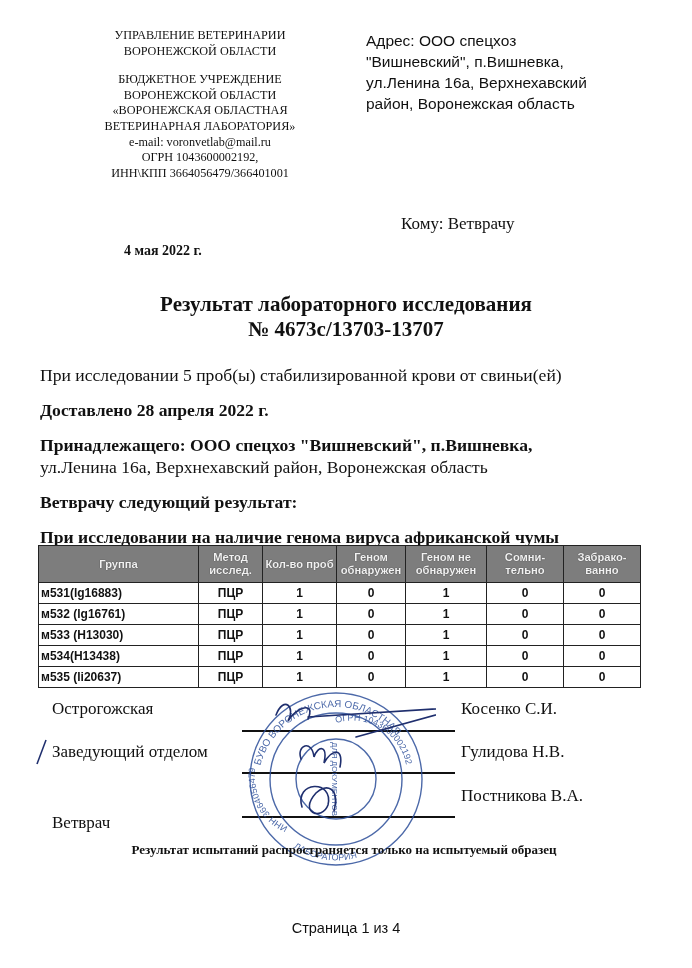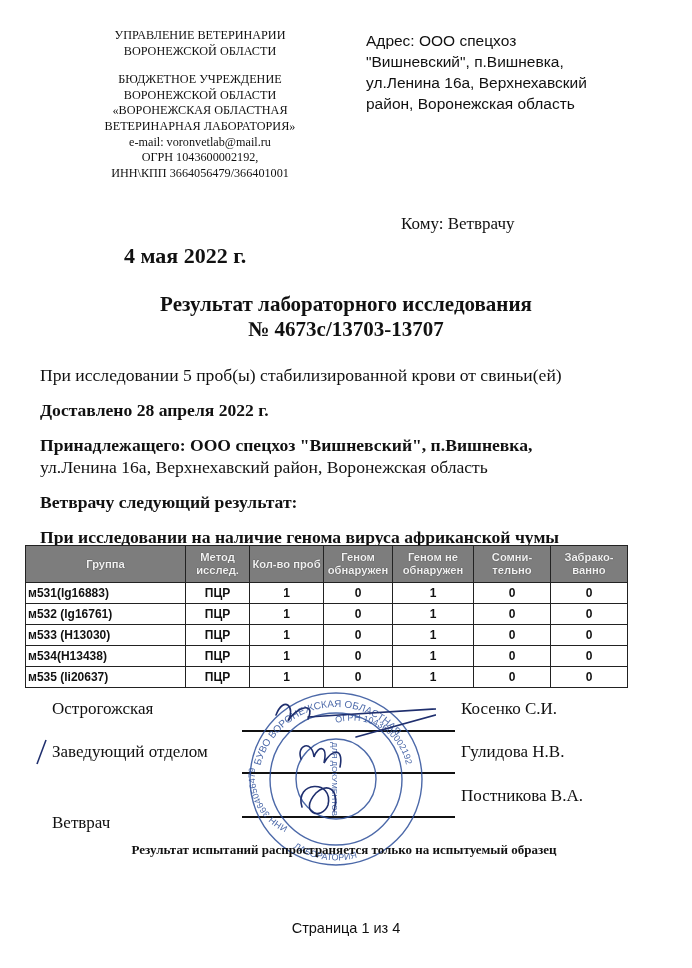--- a/index.html
+++ b/index.html
@@ -5,29 +5,29 @@
   html, body { margin: 0; padding: 0; background: #ffffff; }
   body { width: 692px; height: 968px; position: relative; overflow: hidden; color: #111; }
   .serif { font-family: "Liberation Serif", "DejaVu Serif", serif; }
   .sans { font-family: "Liberation Sans", "DejaVu Sans", sans-serif; }
 
   .org-block { position: absolute; left: 62px; top: 28px; width: 276px; text-align: center; font-size: 12.2px; line-height: 15.6px; }
   .org-block .gap { height: 13px; }
 
   .addr-block { position: absolute; left: 366px; top: 30px; width: 300px; font-size: 15.5px; line-height: 21px; }
   .to-line { position: absolute; left: 368px; top: 214px; font-size: 17px; margin-left: 33px; }
-  .date-line { position: absolute; left: 124px; top: 243px; font-size: 22px; font-weight: bold; }
+  .date-line { position: absolute; left: 124px; top: 243px; font-size: 14px; font-weight: bold; }
 
   .title { position: absolute; left: 0; width: 692px; top: 292px; text-align: center; font-size: 21px; font-weight: bold; line-height: 25px; }
 
   .body-text { position: absolute; left: 40px; top: 364px; width: 630px; font-size: 17.6px; line-height: 22px; }
   .body-text p { margin: 0; }
   .body-text .sp { margin-top: 13px; font-weight: bold; }
 
-  table.results { position: absolute; left: 25px; top: 545px; border-collapse: collapse; font-size: 11.4px; }
+  table.results { position: absolute; left: 38px; top: 545px; border-collapse: collapse; font-size: 11.4px; }
   table.results th, table.results td { border: 1.4px solid #222; padding: 0; text-align: center; }
   table.results th { background: #7d7d7d; color: #f2f2f2; font-weight: bold; height: 36px; line-height: 13px; font-size: 11.2px; text-shadow: 0 0 1px #222; }
   table.results td { height: 20px; font-weight: bold; font-size: 12px; }
   table.results td.grp { text-align: left; padding-left: 2px; }
 
   .sign-row { position: absolute; font-size: 17px; }
   .sign-line { position: absolute; height: 1.5px; background: #111; }
   .names { position: absolute; left: 461px; font-size: 17px; }
 
   .stamp { position: absolute; left: 236px; top: 687px; width: 200px; height: 180px; }

